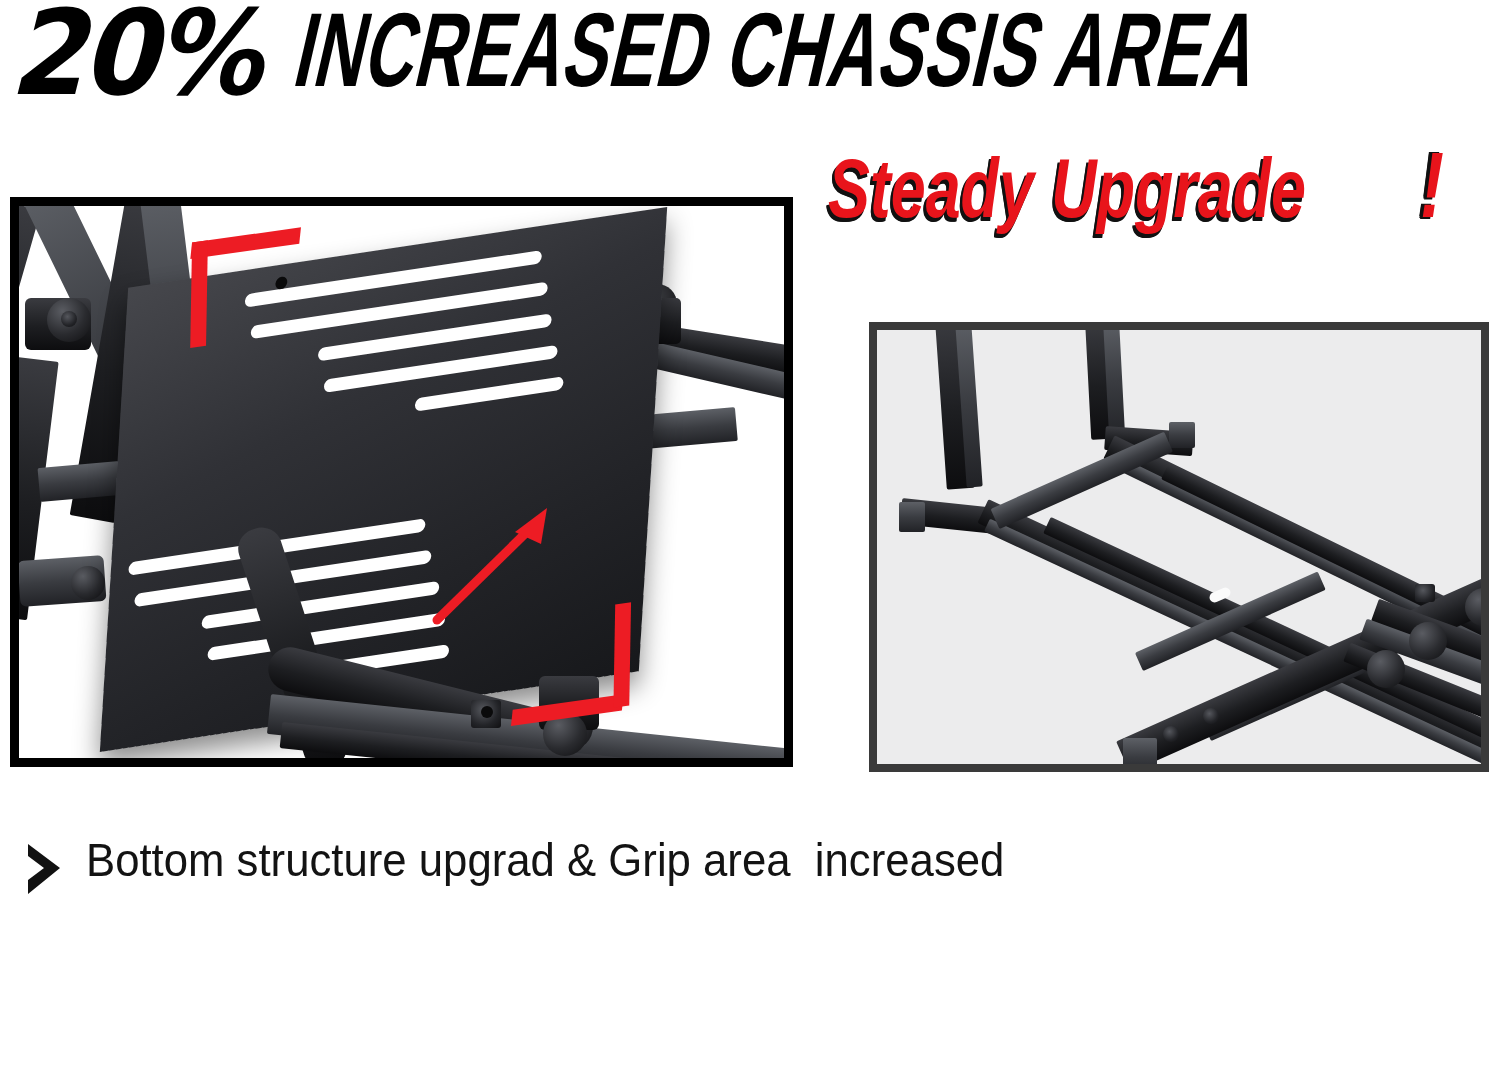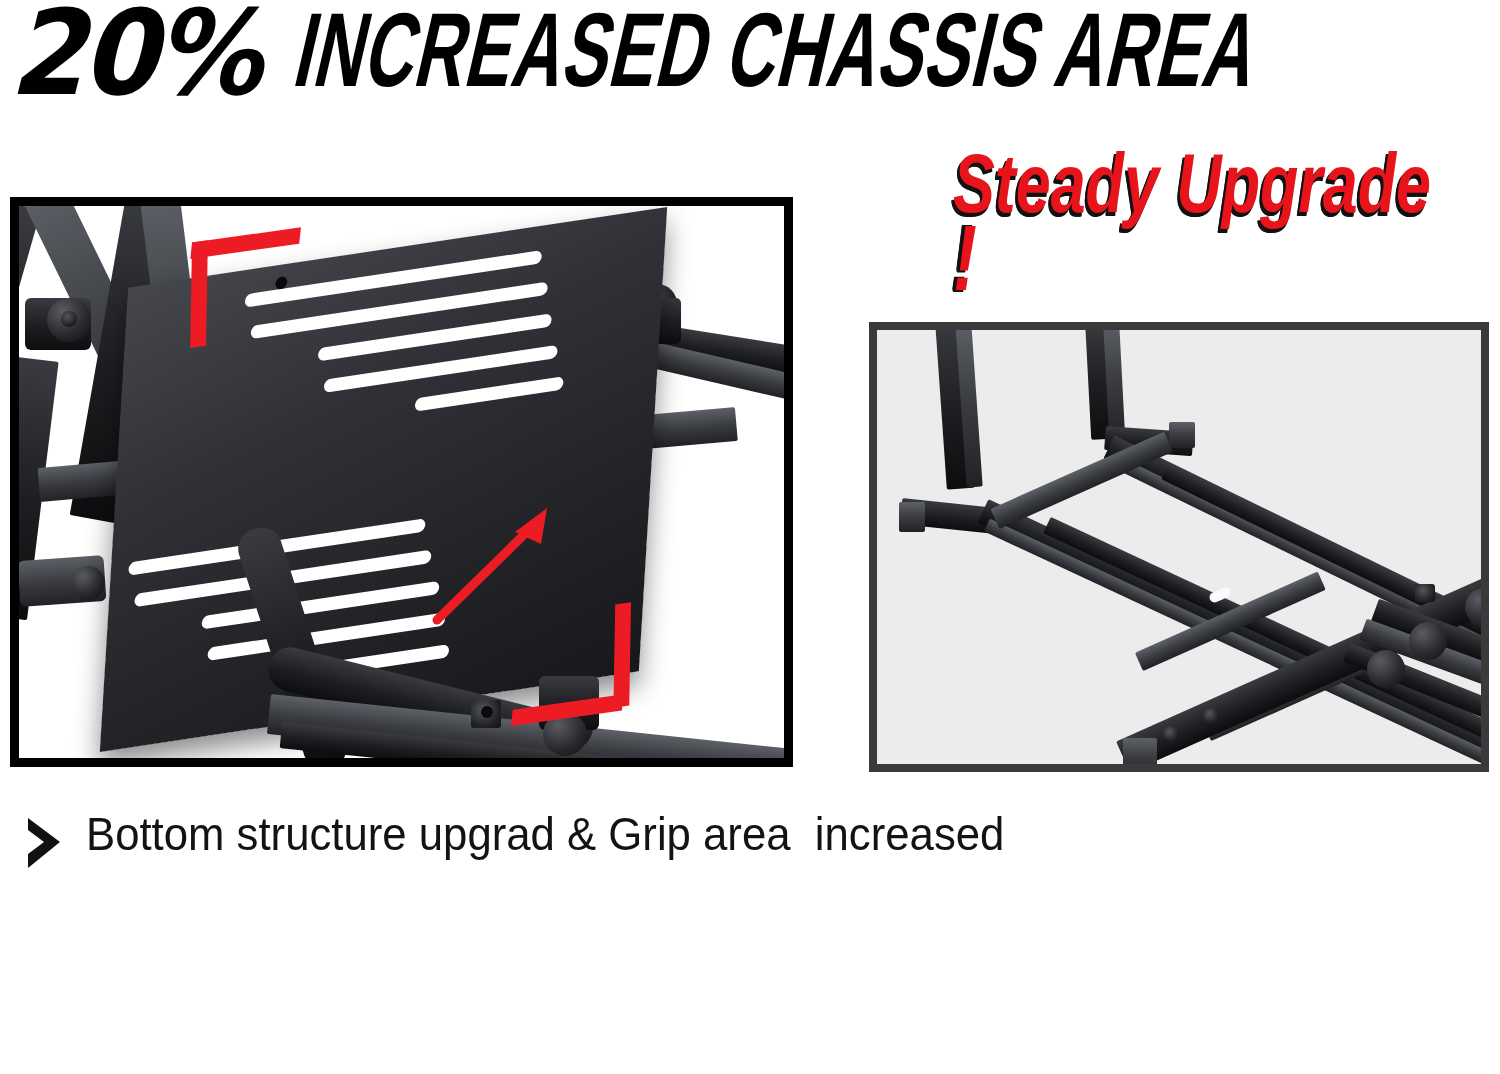--- a/index.html
+++ b/index.html
@@ -51,27 +51,26 @@
     transform-origin: left bottom;
     display: inline-block;
     margin-left: 10px;
     padding-bottom: 10px;
     letter-spacing: 1px;
   }
 
   
   #steady-upgrade {
     position: absolute;
-    left: 917px;
+    left: 828px;
     top: 152px;
     height: 90px;
     display: flex;
     align-items: baseline;
     white-space: nowrap;
-    flex-direction: column;
   }
   #steady-upgrade .su-text {
     font-family: "Liberation Sans Narrow", "Liberation Sans", sans-serif;
     font-weight: 700;
     font-style: italic;
     font-size: 73px;
     line-height: 1;
     color: #e8141b;
     transform: scaleX(0.86) scaleY(1.14);
     transform-origin: left bottom;
@@ -172,21 +171,21 @@
     display: block;
   }
   .red-arrow {
     position: absolute;
   }
 
   
   #bullets {
     position: absolute;
     left: 24px;
-    top: 804px;
+    top: 830px;
     width: 1460px;
   }
   .bullet-row {
     display: flex;
     align-items: flex-start;
     margin-bottom: 18px;
   }
   .bullet-chevron {
     flex: 0 0 auto;
     width: 40px;

